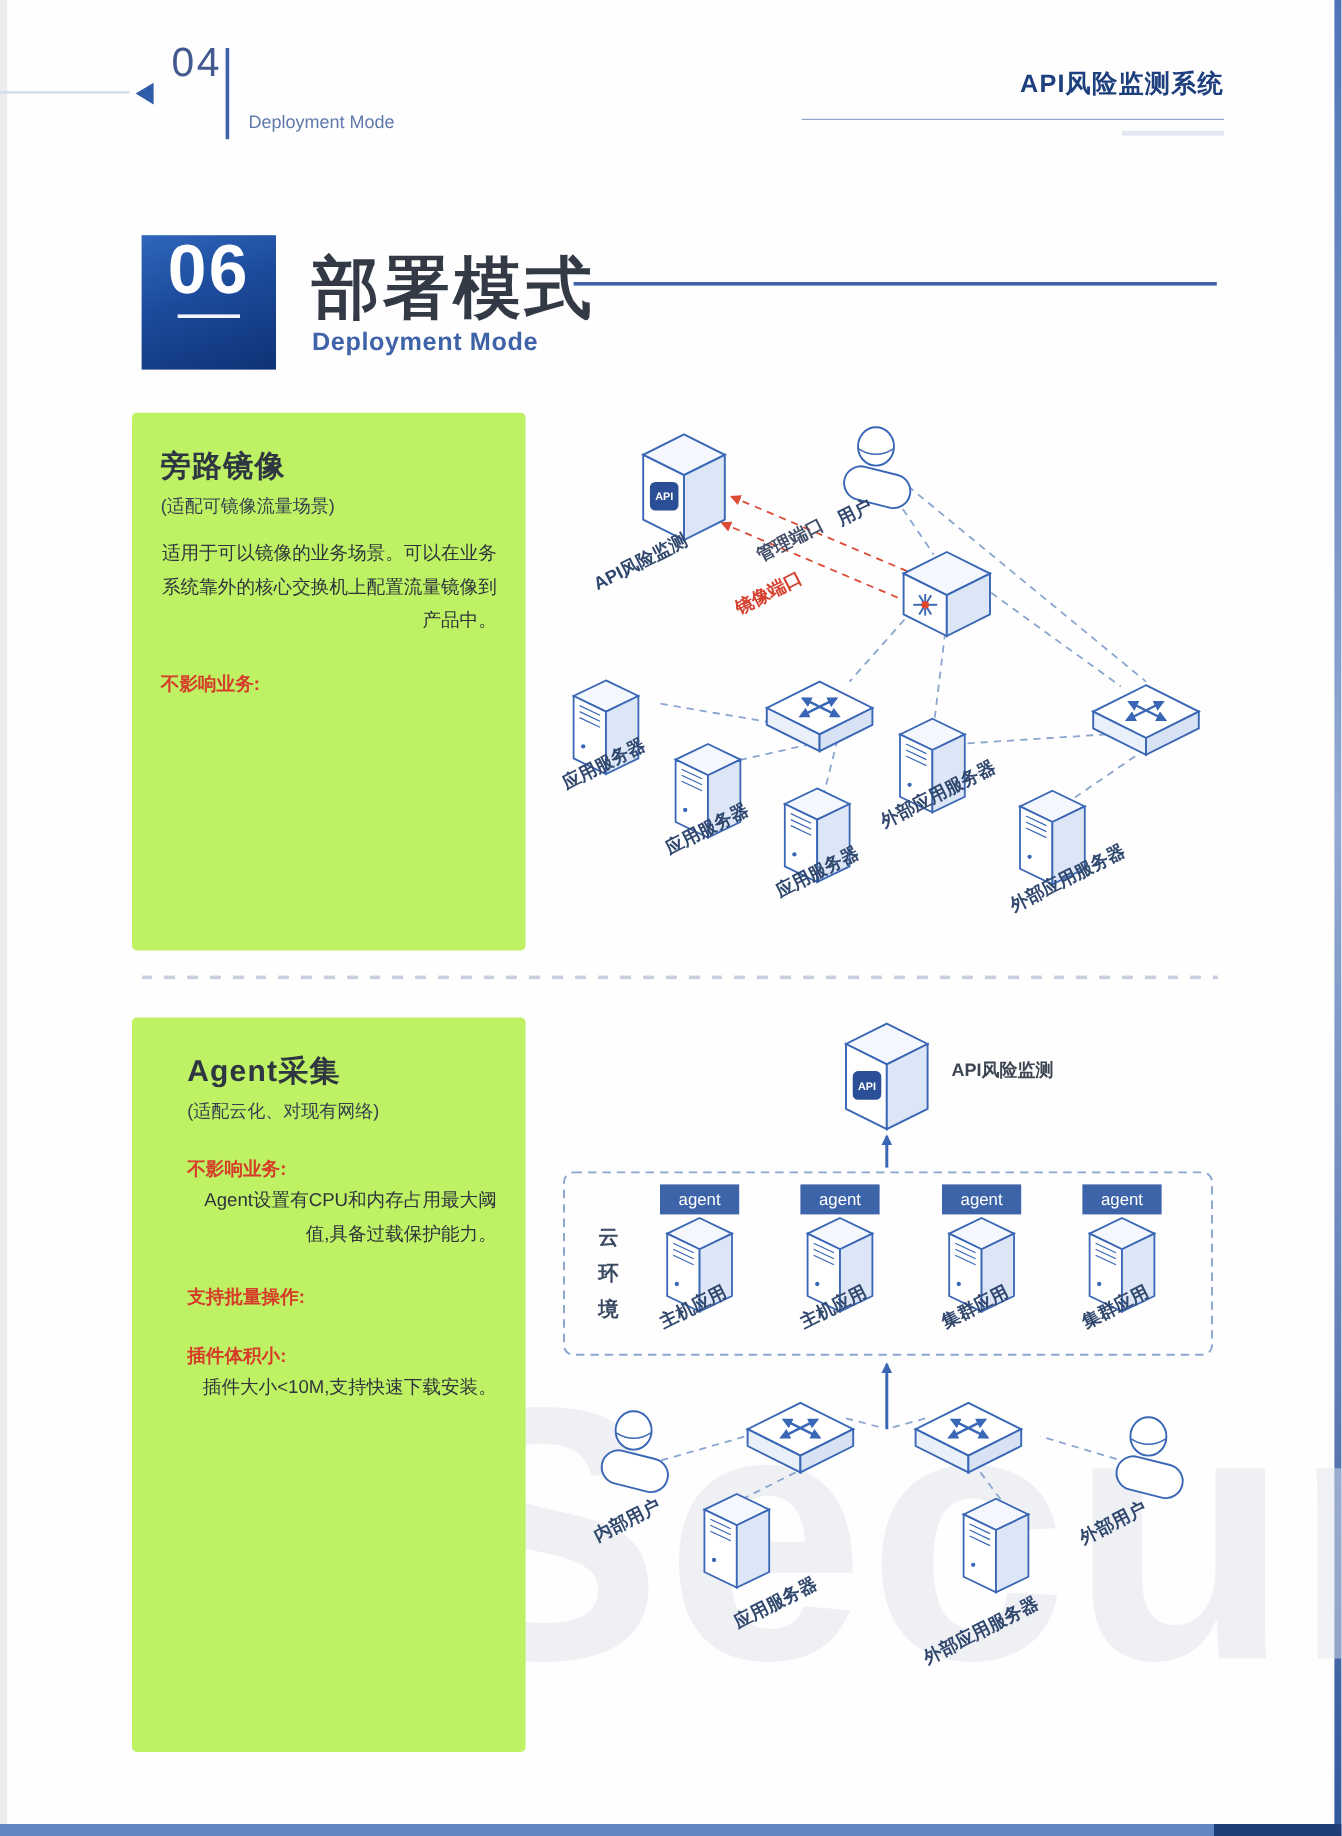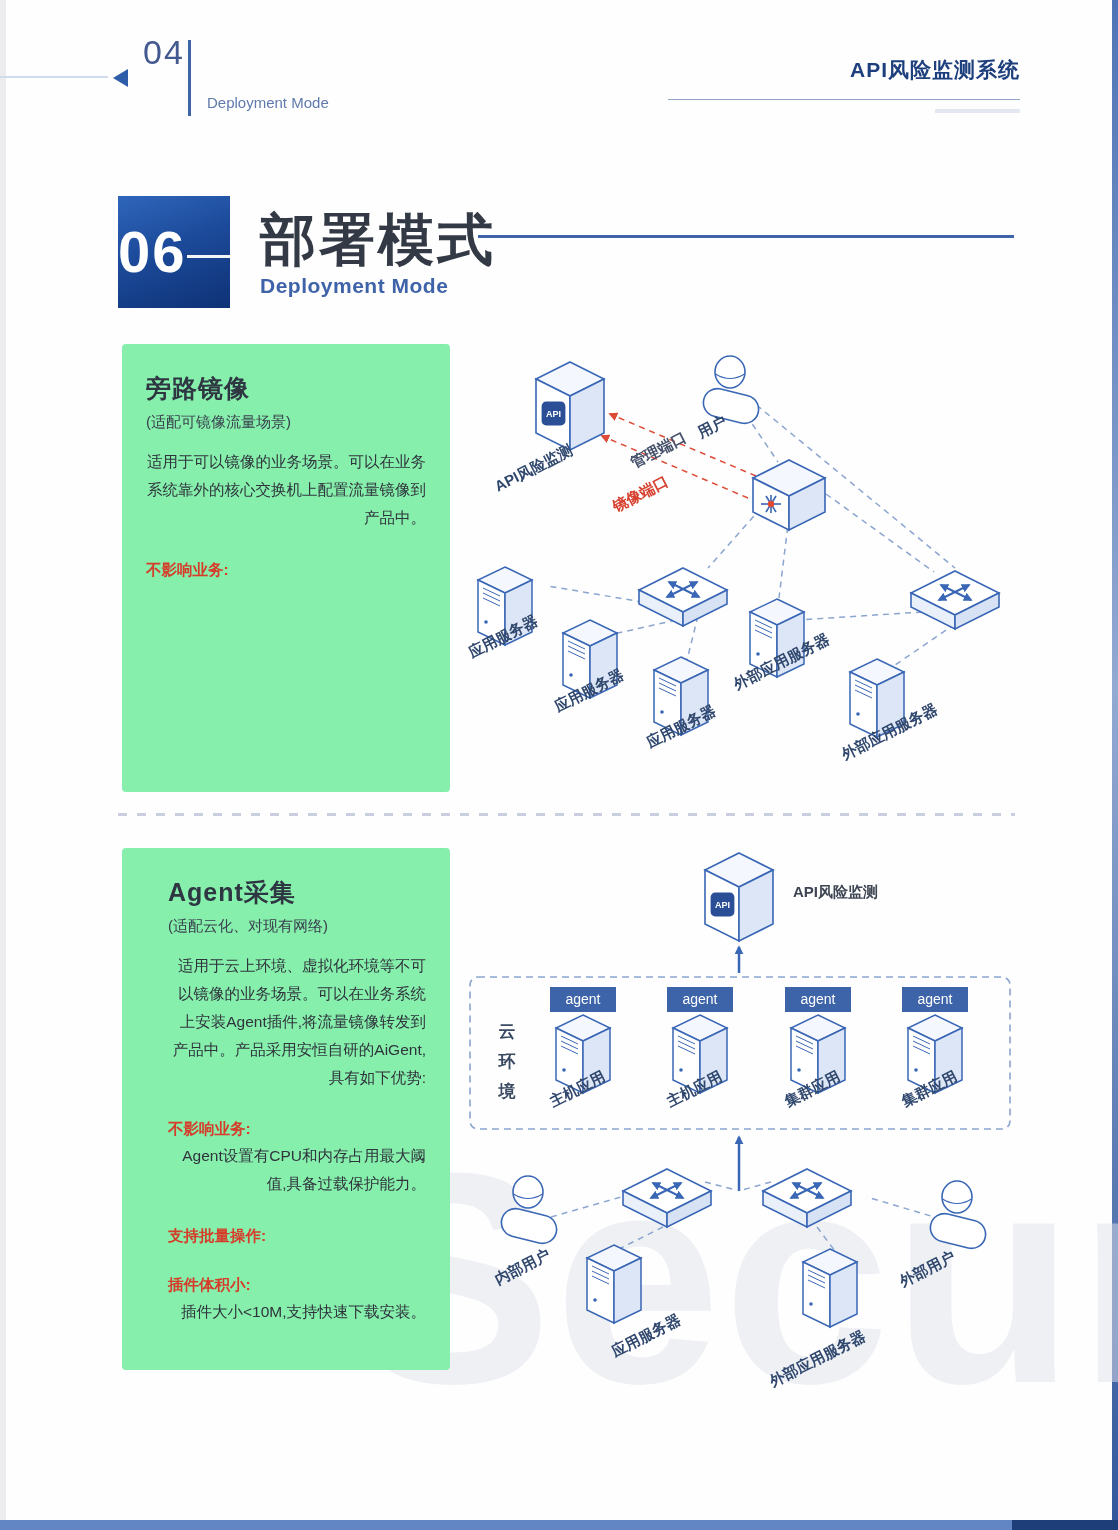--- a/index.html
+++ b/index.html
@@ -21,31 +21,31 @@
   .page-num  { position:absolute; left:143px; top:33px; font-size:34px; color:#44598f; letter-spacing:2px; }
   .hdr-vline { position:absolute; left:188px; top:40px; width:3px; height:76px; background:#3f63a8; }
   .hdr-sub   { position:absolute; left:207px; top:94px; font-size:15px; color:#6079ad; }
   .hdr-right { position:absolute; right:98px; top:56px; font-size:21px; font-weight:700; color:#1e3f7d; letter-spacing:1px; }
   .hdr-right-line  { position:absolute; left:668px; top:99px; width:352px; height:1px; background:#93a7cc; }
   .hdr-right-line2 { position:absolute; left:935px; top:109px; width:85px; height:4px; background:#e2e7f1; }
 
   
   .sec-badge { position:absolute; left:118px; top:196px; width:112px; height:112px;
                background:linear-gradient(160deg,#2f66bb 0%,#1c4a9a 45%,#0e3276 100%);
-               color:#fff; display:flex; align-items:center; }
+               color:#fff; display:flex; flex-direction:column; align-items:center; }
   .sec-badge .num { font-size:58px; font-weight:700; line-height:1; letter-spacing:2px; }
   .badge-underline { width:52px; height:3px; background:#ffffff; margin-top:8px; opacity:.95; }
   .sec-title { position:absolute; left:260px; top:203px; font-size:56px; font-weight:700; color:#333a46; letter-spacing:3px; }
   .sec-rule  { position:absolute; left:478px; top:235px; width:536px; height:3px; background:#3f63a8; }
   .sec-sub   { position:absolute; left:260px; top:274px; font-size:21px; font-weight:600; color:#3f63a8; letter-spacing:.5px; }
 
   
-  .panel { position:absolute; left:122px; width:328px; background:#86efac; border-radius:4px; padding:28px 24px; z-index:2; }
+  .panel { position:absolute; left:110px; width:328px; background:#bef264; border-radius:4px; padding:28px 24px; z-index:2; }
   .panel1 { top:344px; height:448px; }
-  .panel2 { top:848px; height:522px;padding-left:46px; }
+  .panel2 { top:848px; height:612px;padding-left:46px; }
   .panel h3 { font-size:25px; color:#2e3642; font-weight:700; margin-bottom:8px; letter-spacing:1px; }
   .panel-sub { font-size:15px; color:#39414e; margin-bottom:16px; }
   .panel p { font-size:15.5px; color:#2f343c; line-height:1.8;text-align:right; }
   .pt-title { color:#d63c2a; font-weight:700; font-size:15.5px; margin-top:28px; margin-bottom:2px; }
 
   .divider { position:absolute; left:118px; top:813px; width:897px; height:3px;
              background:repeating-linear-gradient(90deg,#c9cfde 0 9px,transparent 9px 19px); }
 
   .watermark { position:absolute; left:352px; top:1128px; font-size:300px; font-weight:700;
                color:#dfe3ec; opacity:.5; letter-spacing:2px; z-index:0; line-height:1; }
@@ -192,21 +192,20 @@
     <text class="dlbl" x="192" y="406" transform="rotate(-27 192 406)">应用服务器</text>
     <text class="dlbl" x="279" y="348" transform="rotate(-27 279 348)">外部应用服务器</text>
     <text class="dlbl" x="387" y="418" transform="rotate(-27 387 418)">外部应用服务器</text>
   </svg>
 
   <div class="divider"></div>
 
   <section class="panel panel2">
     <h3>Agent采集</h3>
     <div class="panel-sub">(适配云化、对现有网络)</div>
-    <p>适用于云上环境、虚拟化环境等不可以镜像的业务场景。可以在业务系统上安装Agent插件,将流量镜像转发到产品中。产品采用安恒自研的AiGent,具有如下优势:</p>
     <div class="pt-title">不影响业务:</div>
     <p>Agent设置有CPU和内存占用最大阈值,具备过载保护能力。</p>
     <div class="pt-title">支持批量操作:</div>
     <div class="pt-title">插件体积小:</div>
     <p>插件大小&lt;10M,支持快速下载安装。</p>
   </section>
 
   <div class="watermark">Secure</div>
 
   <svg class="diag diag2" viewBox="0 0 610 560">

